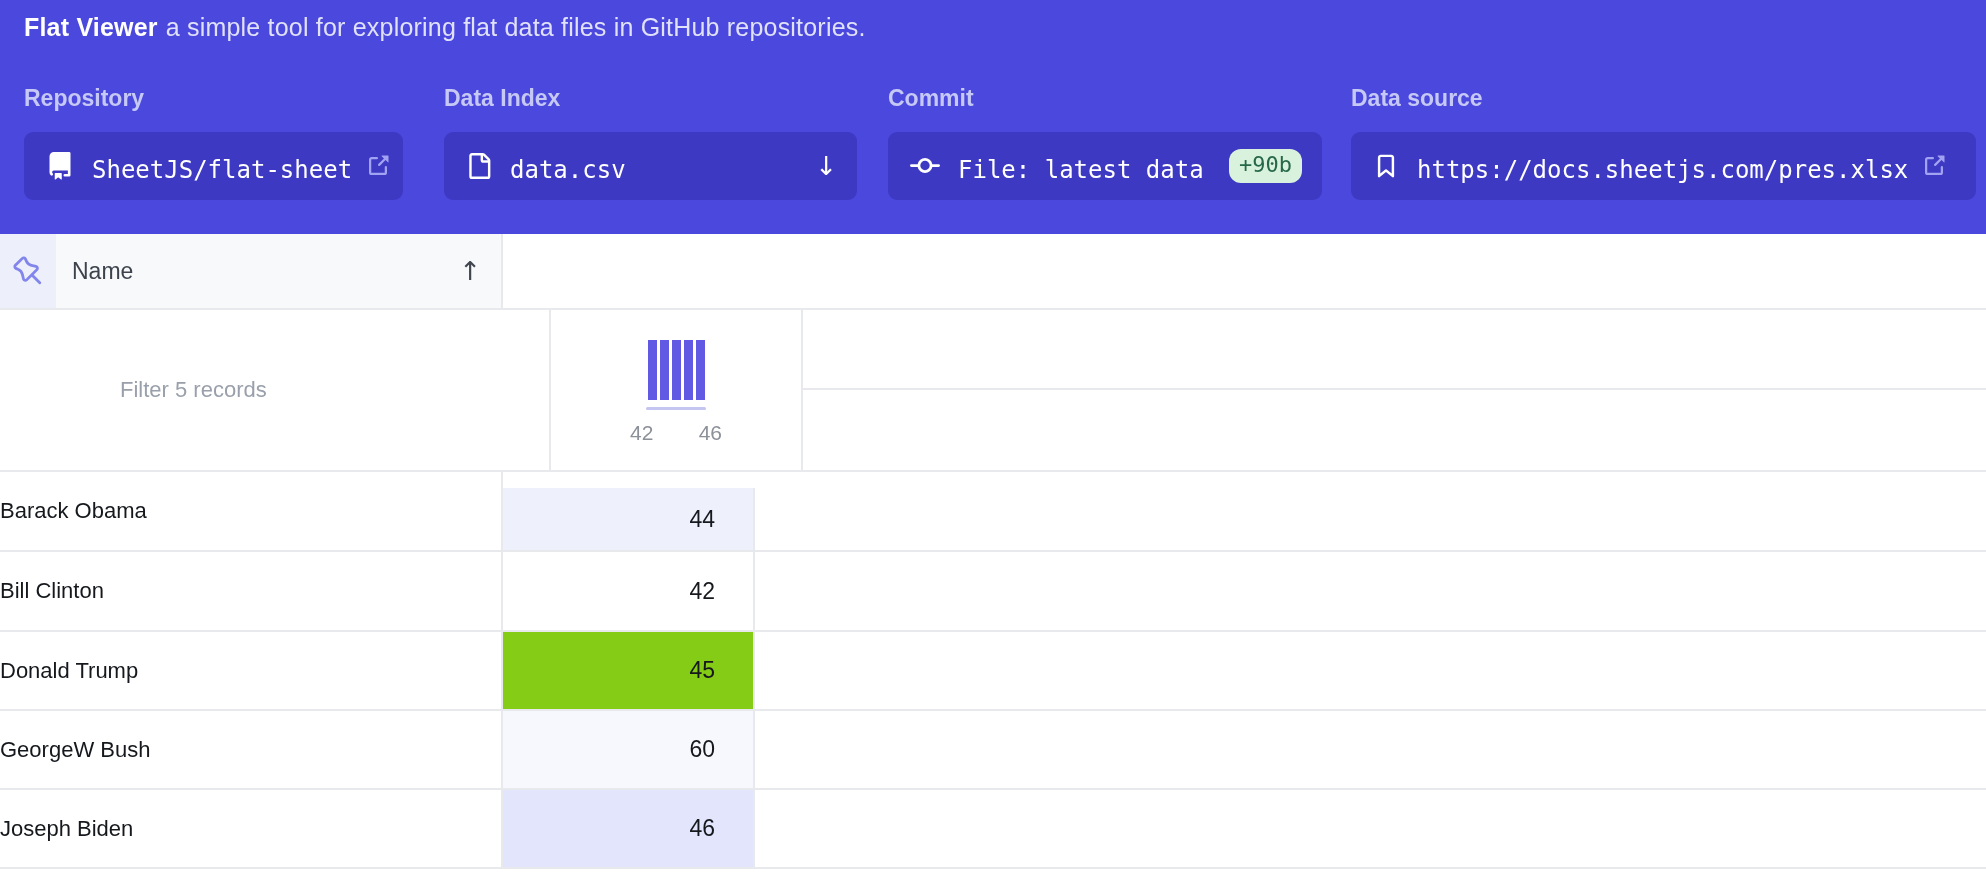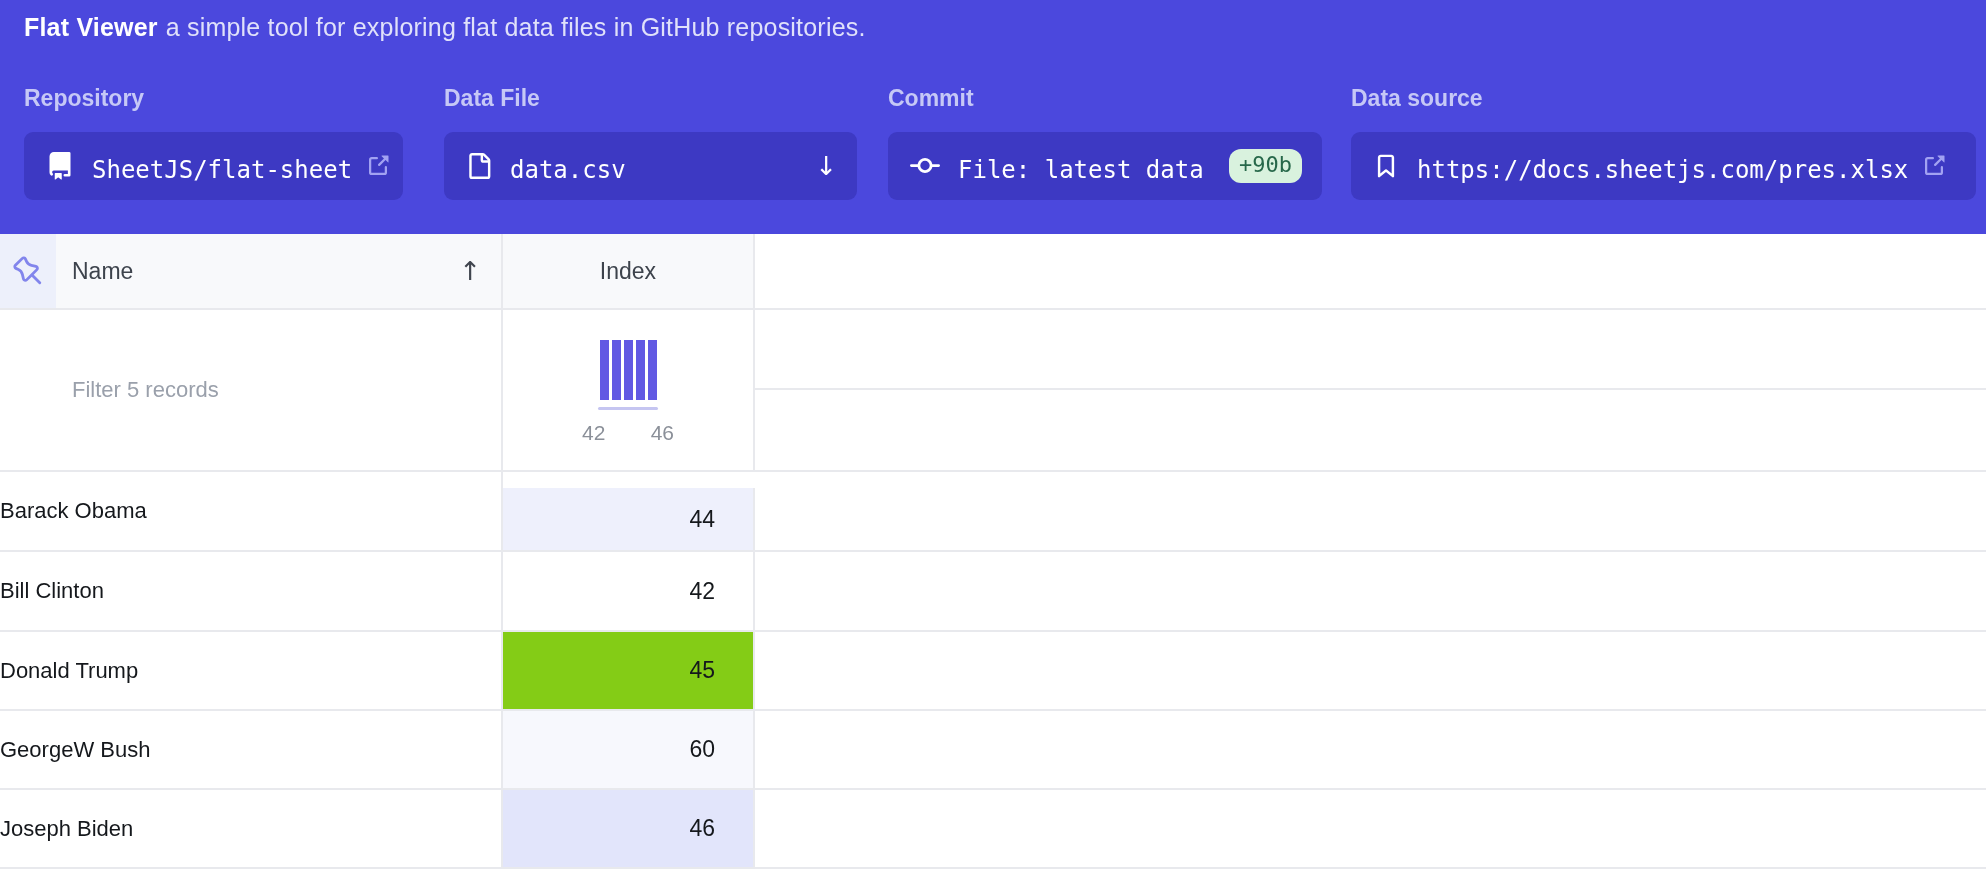--- a/index.html
+++ b/index.html
@@ -44,21 +44,21 @@
     display:flex; align-items:center; padding:0 20px 0 16px; cursor:pointer;
   }
   .col-label { font-size:23px; color:#3d434c; }
   .sort-arrow { margin-left:auto; font-size:26px; color:#40454e; font-family:"DejaVu Sans",sans-serif; }
   .index-head {
     width:252px; background:#f8f9fb; border-right:2px solid #e8e9ed;
     display:flex; align-items:center; justify-content:center; cursor:pointer;
   }
   .filler { flex:1; background:#fff; }
 
-  .frow { display:flex; height:162px; background:#fff; border-bottom:2px solid #e8e9ed; }
+  .frow { display:flex; height:162px; background:#fff; border-bottom:2px solid #e8e9ed;padding-left:48px; }
   .filter-name-cell { width:503px; border-right:2px solid #e8e9ed; display:flex; align-items:center; padding-left:72px; }
   .filter-name-cell input {
     border:none; outline:none; width:380px; font-size:22px; color:#2b2f35;
     font-family:"Liberation Sans","DejaVu Sans",sans-serif; background:transparent;
   }
   .filter-name-cell input::placeholder { color:#9aa0ab; }
   .filter-index-cell { width:252px; border-right:2px solid #e8e9ed; display:flex; justify-content:center; cursor:pointer; }
   .hist { display:flex; flex-direction:column; align-items:center; padding-top:30px; }
   .hist-bars { display:flex; align-items:flex-end; gap:3px; height:60px; }
   .hist-bars div { width:9px; height:60px; background:#6159e3; }
@@ -95,21 +95,21 @@
         <span class="val">SheetJS/flat-sheet</span>
         <span class="ext">
           <svg width="24" height="24" viewBox="0 0 16 16" fill="currentColor">
               <path d="M3.75 2h3.5a.75.75 0 0 1 0 1.5h-3.5a.25.25 0 0 0-.25.25v8.5c0 .138.112.25.25.25h8.5a.25.25 0 0 0 .25-.25v-3.5a.75.75 0 0 1 1.5 0v3.5A1.75 1.75 0 0 1 12.25 14h-8.5A1.75 1.75 0 0 1 2 12.25v-8.5C2 2.784 2.784 2 3.75 2Zm6.854-1h4.146a.25.25 0 0 1 .25.25v4.146a.25.25 0 0 1-.427.177L13.03 4.03 9.28 7.78a.75.75 0 0 1-1.06-1.06l3.75-3.75-1.543-1.543A.25.25 0 0 1 10.604 1Z"></path>
             </svg>
         </span>
       </div>
     </div>
 
     <div class="control c-file">
-      <div class="control-label">Data File</div>
+      <div class="control-label">Data Index</div>
       <div class="control-button">
         <span class="ico">
           <svg width="26" height="26" viewBox="0 0 16 16" fill="currentColor">
               <path d="M2 1.75C2 .784 2.784 0 3.75 0h6.586c.464 0 .909.184 1.237.513l2.914 2.914c.329.328.513.773.513 1.237v9.586A1.75 1.75 0 0 1 13.25 16h-9.5A1.75 1.75 0 0 1 2 14.25V1.75Zm1.75-.25a.25.25 0 0 0-.25.25v12.5c0 .138.112.25.25.25h9.5a.25.25 0 0 0 .25-.25V6h-2.75A1.75 1.75 0 0 1 9 4.25V1.5H3.75Zm6.75.062V4.25c0 .138.112.25.25.25h2.688l-.011-.013-2.914-2.914-.013-.011Z"></path>
             </svg>
         </span>
         <span class="val">data.csv</span>
         <span class="dl-arrow">↓</span>
       </div>
     </div>
@@ -151,23 +151,20 @@
       <div class="pin-cell">
         <span style="color:#8285ec;">
           <svg width="30" height="30" viewBox="0 0 16 16" fill="currentColor">
               <path d="M4.456.734a1.75 1.75 0 0 1 2.826.504l.613 1.327a3.081 3.081 0 0 0 2.084 1.707l2.454.584c1.332.317 1.8 1.972.832 2.94L11.06 10l3.72 3.72a.75.75 0 1 1-1.061 1.06L10 11.06l-2.204 2.205c-.968.968-2.623.5-2.94-.832l-.584-2.454a3.081 3.081 0 0 0-1.707-2.084l-1.327-.613a1.75 1.75 0 0 1-.504-2.826L4.456.734ZM5.92 1.866a.25.25 0 0 0-.404-.072L1.794 5.516a.25.25 0 0 0 .072.404l1.328.613A4.582 4.582 0 0 1 5.73 9.63l.584 2.454a.25.25 0 0 0 .42.12l5.47-5.47a.25.25 0 0 0-.12-.42L9.63 5.73a4.581 4.581 0 0 1-3.098-2.537L5.92 1.866Z"></path>
             </svg>
         </span>
       </div>
       <div class="name-head">
         <span class="col-label">Name</span>
         <span class="sort-arrow">↑</span>
-      </div>
-      <div class="index-head">
-        <span class="col-label">Index</span>
       </div>
       <div class="filler"></div>
     </div>
 
     <div class="frow">
       <div class="filter-name-cell">
         <input type="text" placeholder="Filter 5 records" style="">
       </div>
       <div class="filter-index-cell">
         <div class="hist">

